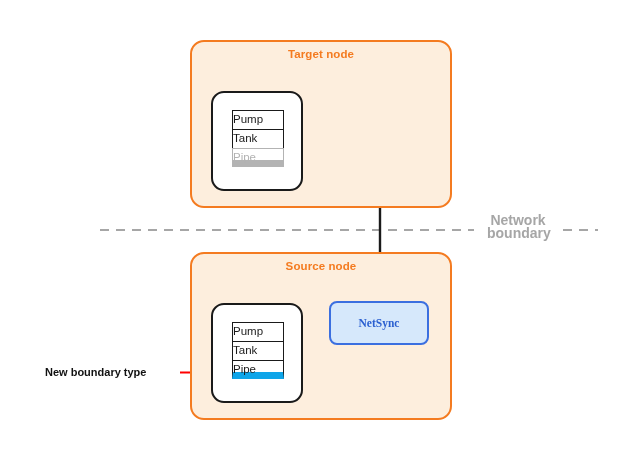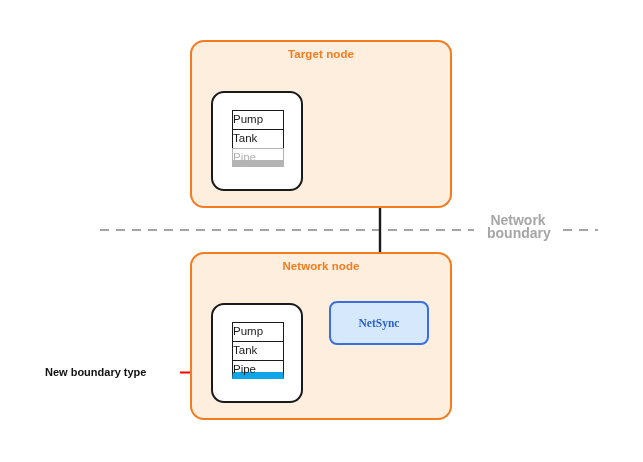--- a/index.html
+++ b/index.html
@@ -168,21 +168,21 @@
 
   <div class="device" id="device-target"></div>
 
   <div class="equip-list" id="equip-list-target">
     <div class="equip-row">Pump</div>
     <div class="equip-row">Tank</div>
     <div class="equip-row dimmed">Pipe</div>
   </div>
 
   <div class="node" id="node-source">
-    <div class="node-title">Network node</div>
+    <div class="node-title">Source node</div>
   </div>
 
   <div class="device" id="device-source"></div>
 
   <div class="equip-list" id="equip-list-source">
     <div class="equip-row">Pump</div>
     <div class="equip-row">Tank</div>
     <div class="equip-row">Pipe</div>
   </div>
 

